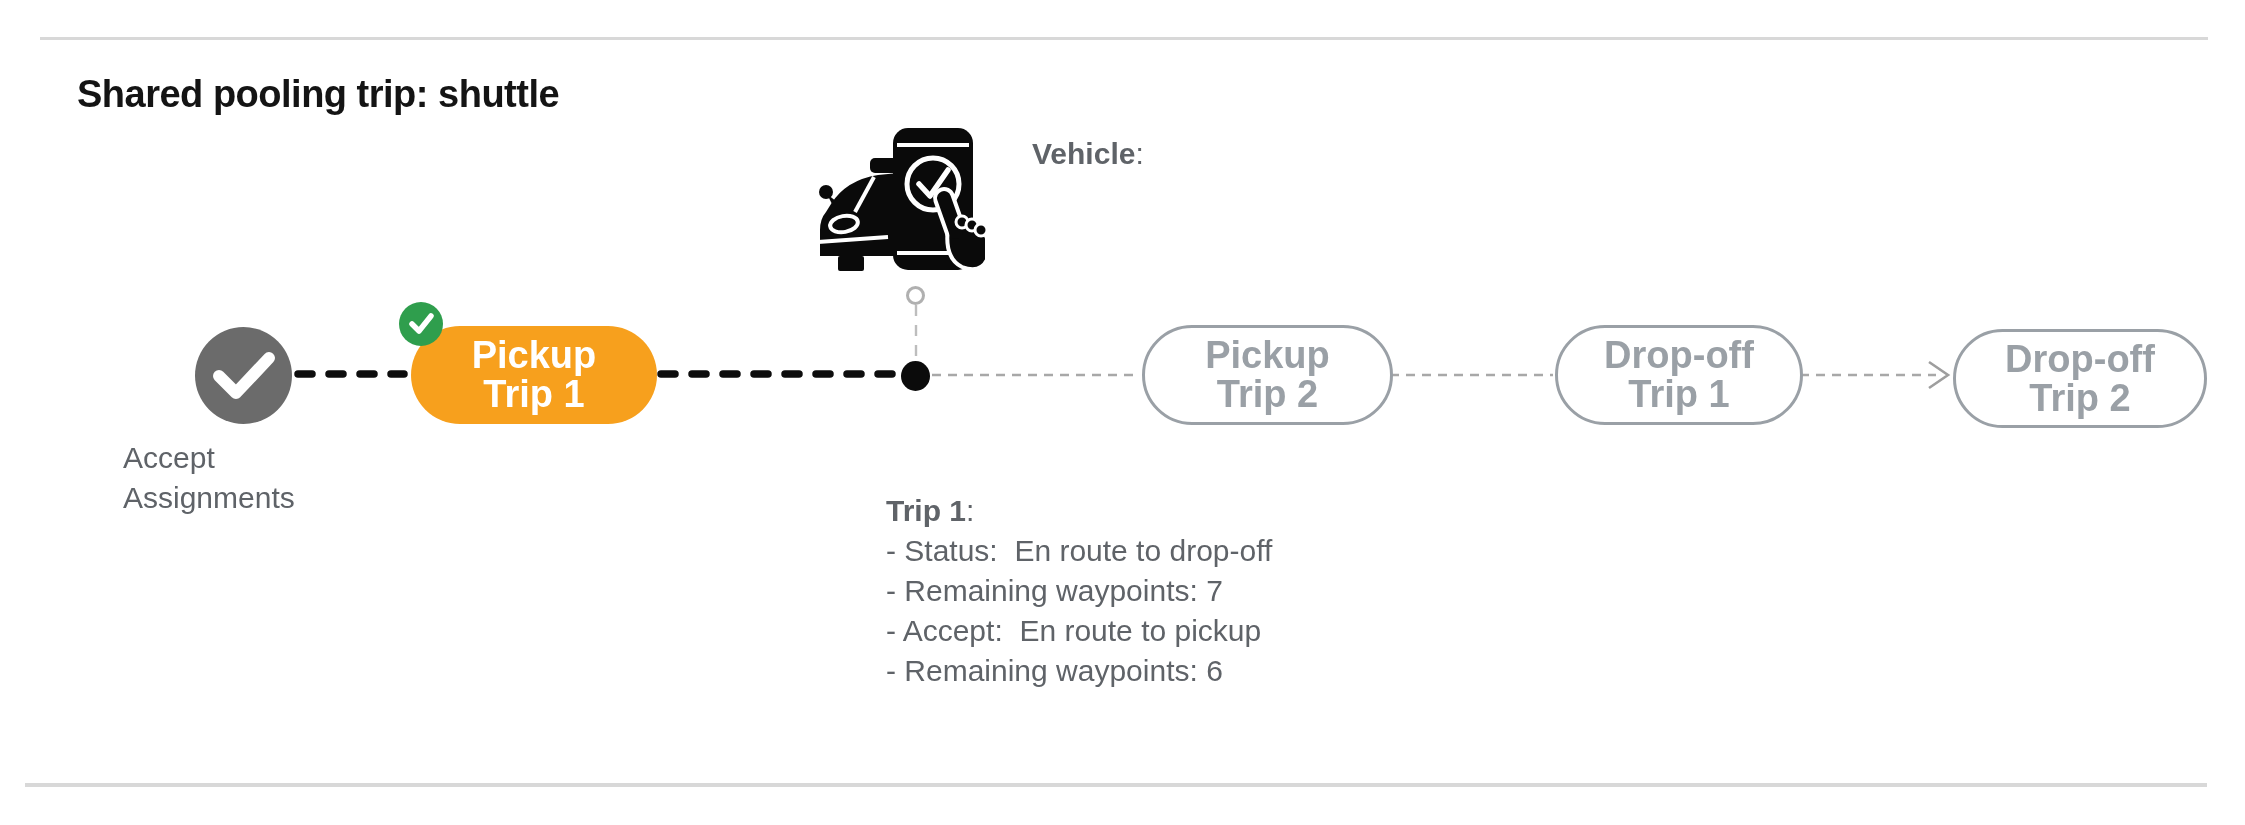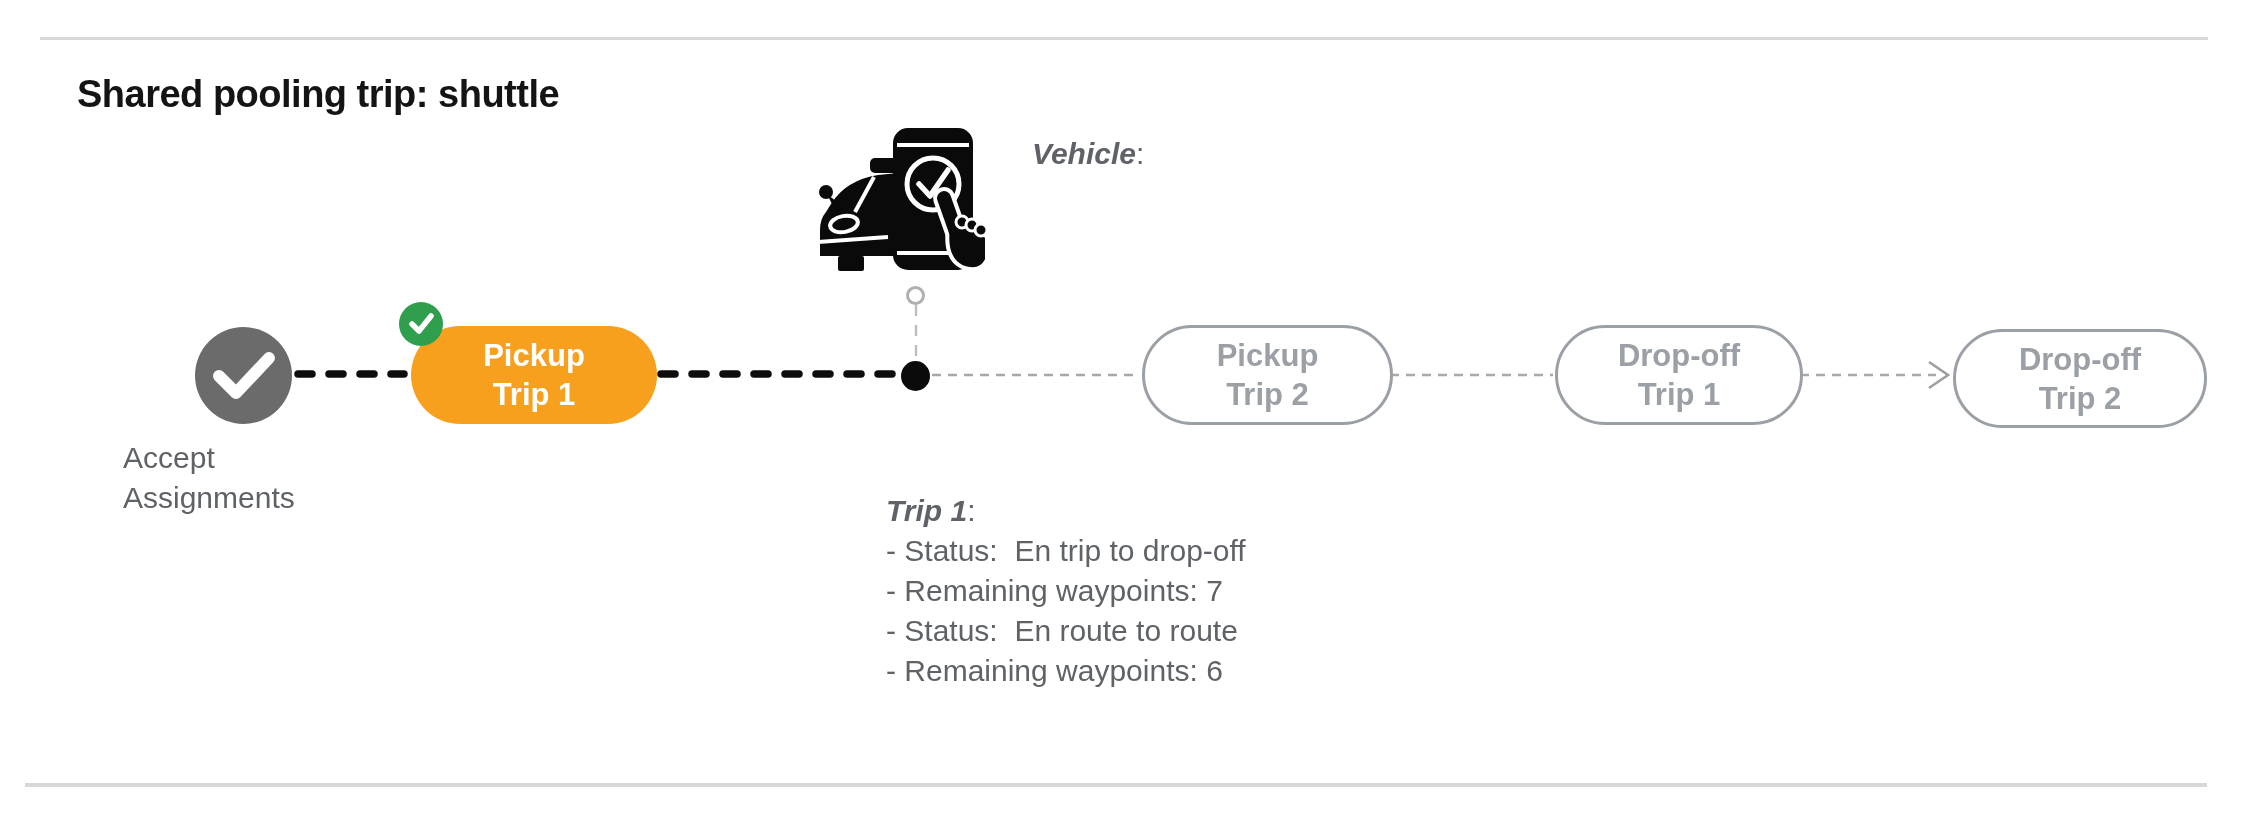--- a/index.html
+++ b/index.html
@@ -17,38 +17,38 @@
   .conn-thin{stroke:#a8a8a8;stroke-width:2.4;stroke-dasharray:9 7;fill:none;}
   .conn-vert{stroke:#bdbdbd;stroke-width:2.4;stroke-dasharray:11 9;}
   .arrowhead{stroke:#9e9e9e;stroke-width:2.6;fill:none;stroke-linejoin:miter;}
 
   .node-circle{position:absolute;left:195px;top:327px;width:97px;height:97px;
                border-radius:50%;background:#6b6b6b;display:flex;align-items:center;justify-content:center;}
   .node-label{position:absolute;left:123px;top:438px;width:242px;
               font-size:30px;line-height:40px;color:#5f6368;}
 
   .pill{position:absolute;border-radius:60px;display:flex;flex-direction:column;
-        align-items:center;justify-content:center;font-weight:bold;font-size:31px;line-height:39px;}
+        align-items:center;justify-content:center;font-weight:bold;font-size:38px;line-height:39px;}
   .pill-active{left:411px;top:326px;width:246px;height:98px;background:#f7a01d;color:#fff;}
   .pill-pending{background:#fff;border:3px solid #9aa0a6;color:#9aa0a6;}
   .pill-pickup2{left:1142px;top:325px;width:245px;height:94px;}
   .pill-dropoff1{left:1555px;top:325px;width:242px;height:94px;}
   .pill-dropoff2{left:1953px;top:329px;width:248px;height:93px;}
 
   .badge{position:absolute;left:399px;top:302px;width:44px;height:44px;border-radius:50%;
          background:#2f9e4d;display:flex;align-items:center;justify-content:center;}
 
   .open-circle{position:absolute;left:906px;top:286px;width:13px;height:13px;
                border:3px solid #b0b0b0;border-radius:50%;background:#fff;}
   .dot{position:absolute;left:901px;top:361px;width:29px;height:30px;border-radius:50%;background:#0b0b0b;}
 
   .vehicle-icon{position:absolute;left:814px;top:118px;}
 
   .info{position:absolute;font-size:30px;line-height:40px;color:#5f6368;}
-  .info .b{font-weight:bold;font-style:italic;}
+  .info .b{font-weight:bold;}
   .info .pre{white-space:pre;}
   .vehicle-info{left:1032px;top:134px;}
   .trip-info{left:886px;top:491px;}
 </style>
 </head>
 <body>
 
 <div class="canvas">
 
   <div class="hairline hairline-top"></div>
@@ -127,19 +127,19 @@
     <div>Drop-off</div>
     <div>Trip 2</div>
   </div>
 
   <div class="info vehicle-info">
     <div><span class="b">Vehicle</span><span>:</span></div>
   </div>
 
   <div class="info trip-info">
     <div><span class="b">Trip 1</span><span>:</span></div>
-    <div class="pre">- Status:  En trip to drop-off</div>
+    <div class="pre">- Status:  En route to drop-off</div>
     <div>- Remaining waypoints: 7</div>
-    <div class="pre">- Status:  En route to route</div>
+    <div class="pre">- Accept:  En route to pickup</div>
     <div>- Remaining waypoints: 6</div>
   </div>
 
 </div>
 
 </body></html>

